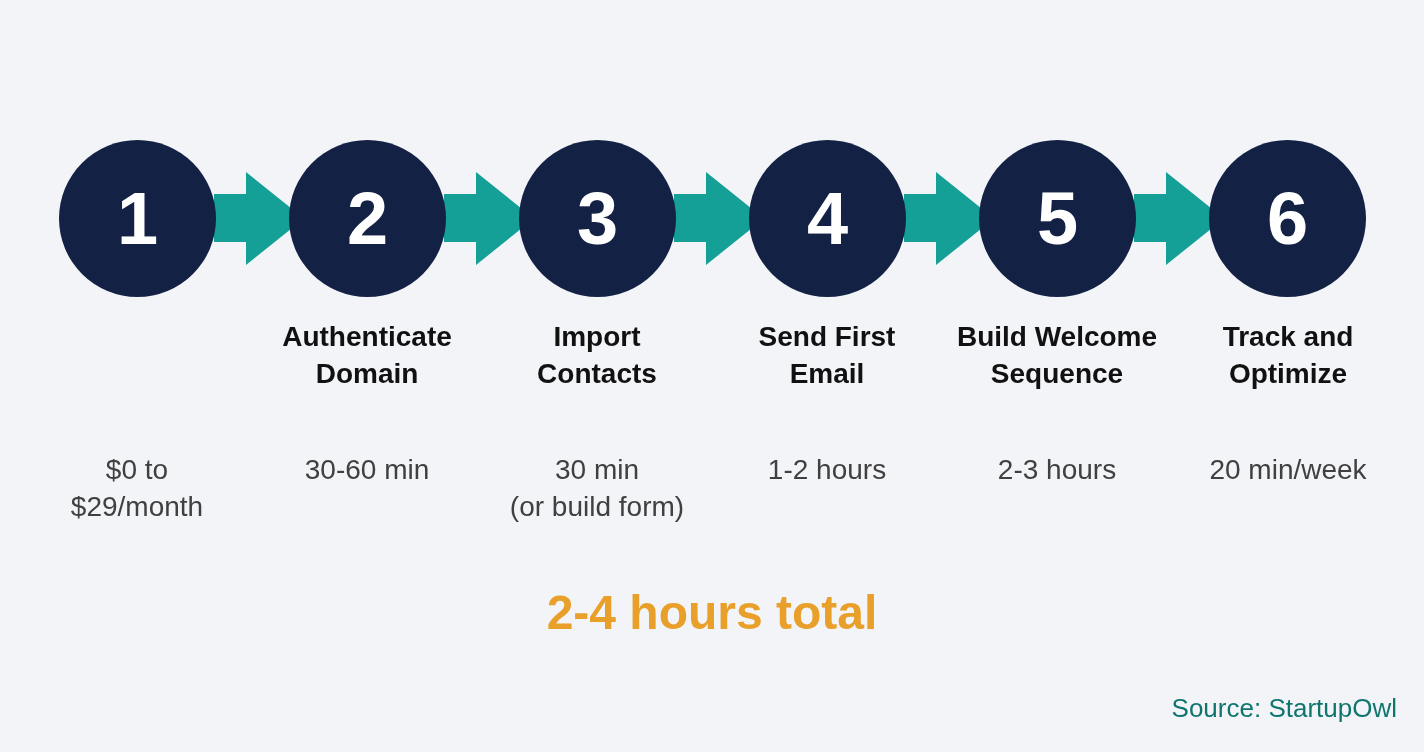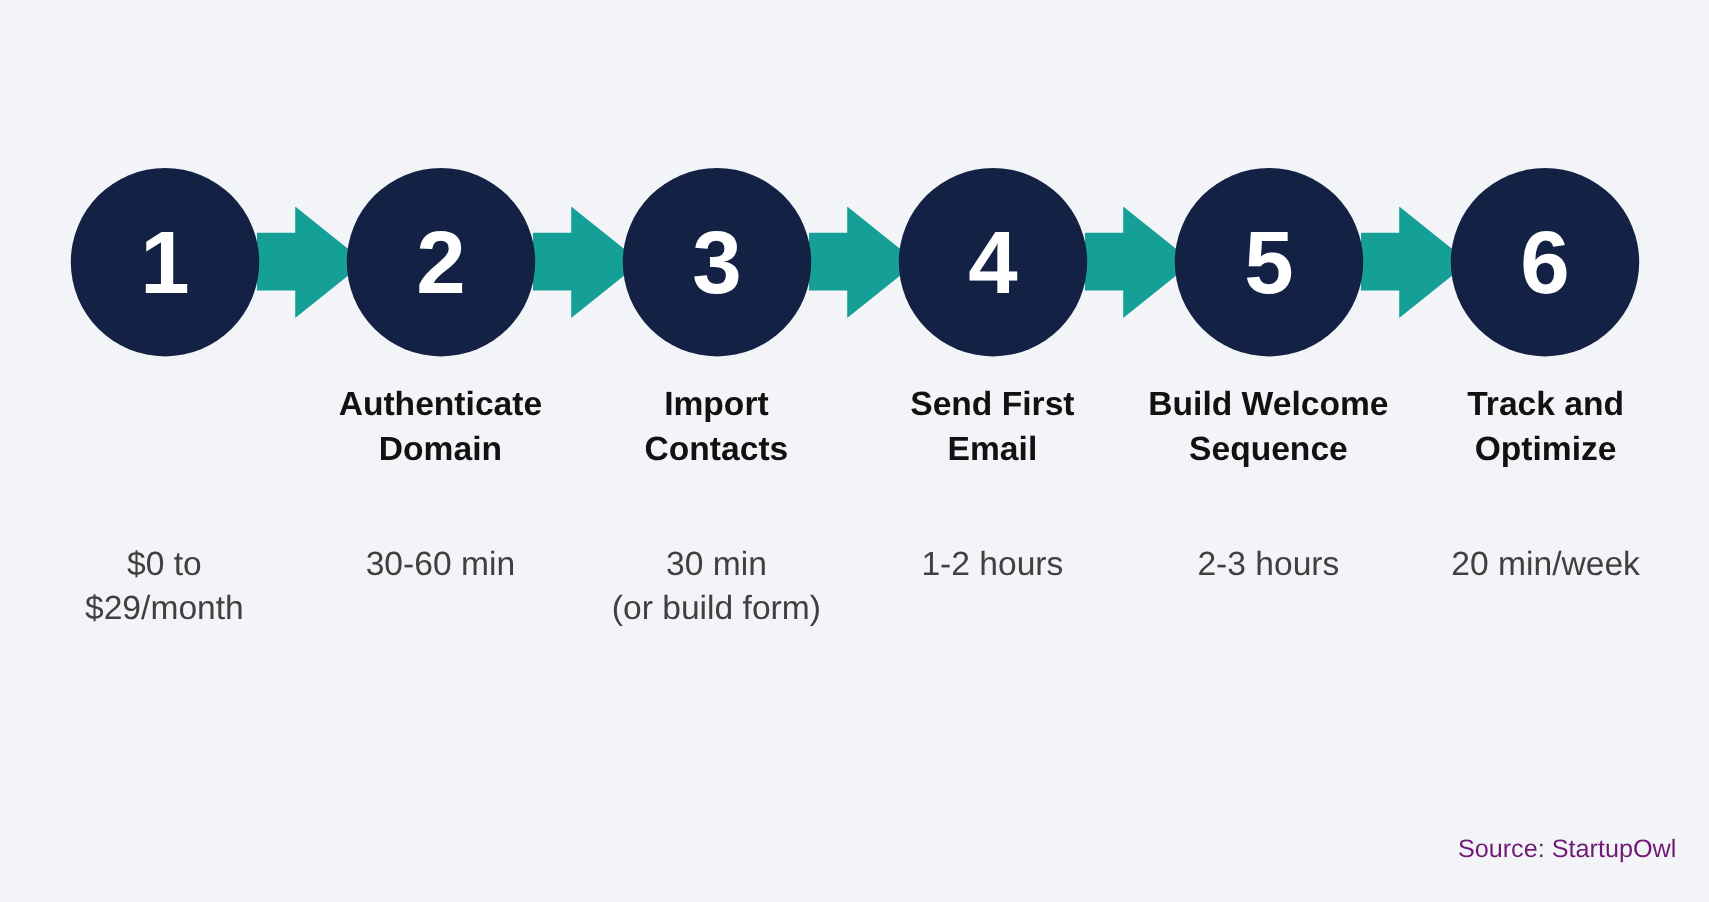--- a/index.html
+++ b/index.html
@@ -32,21 +32,21 @@
       font-weight: 400; font-size: 28px; line-height: 37px;
       white-space: pre-line;
     }
     .total {
       position: absolute; left: 0; top: 585px; width: 1424px;
       text-align: center; color: #e8a02a;
       font-weight: 700; font-size: 48px; line-height: 56px;
     }
     .source {
       position: absolute; right: 27px; top: 692px;
-      color: #701a75; font-size: 21px; line-height: 32px;
+      color: #0f766e; font-size: 26px; line-height: 32px;
     }
   </style>
 </head>
 <body>
 
 <div class="flow">
 
   <div class="arrow" style="left:214px">
     <svg viewBox="0 0 90 93">
         <polygon points="0,22 32,22 32,0 90,46.5 32,93 32,70 0,70" fill="#14a096"></polygon>
@@ -105,14 +105,15 @@
 
   <div class="step-time" style="left:22px">$0 to
 $29/month</div>
   <div class="step-time" style="left:252px">30-60 min</div>
   <div class="step-time" style="left:482px">30 min
 (or build form)</div>
   <div class="step-time" style="left:712px">1-2 hours</div>
   <div class="step-time" style="left:942px">2-3 hours</div>
   <div class="step-time" style="left:1173px">20 min/week</div>
 
+  <div class="total">2-4 hours total</div>
   <div class="source">Source: StartupOwl</div>
 </div>
 
 </body></html>

